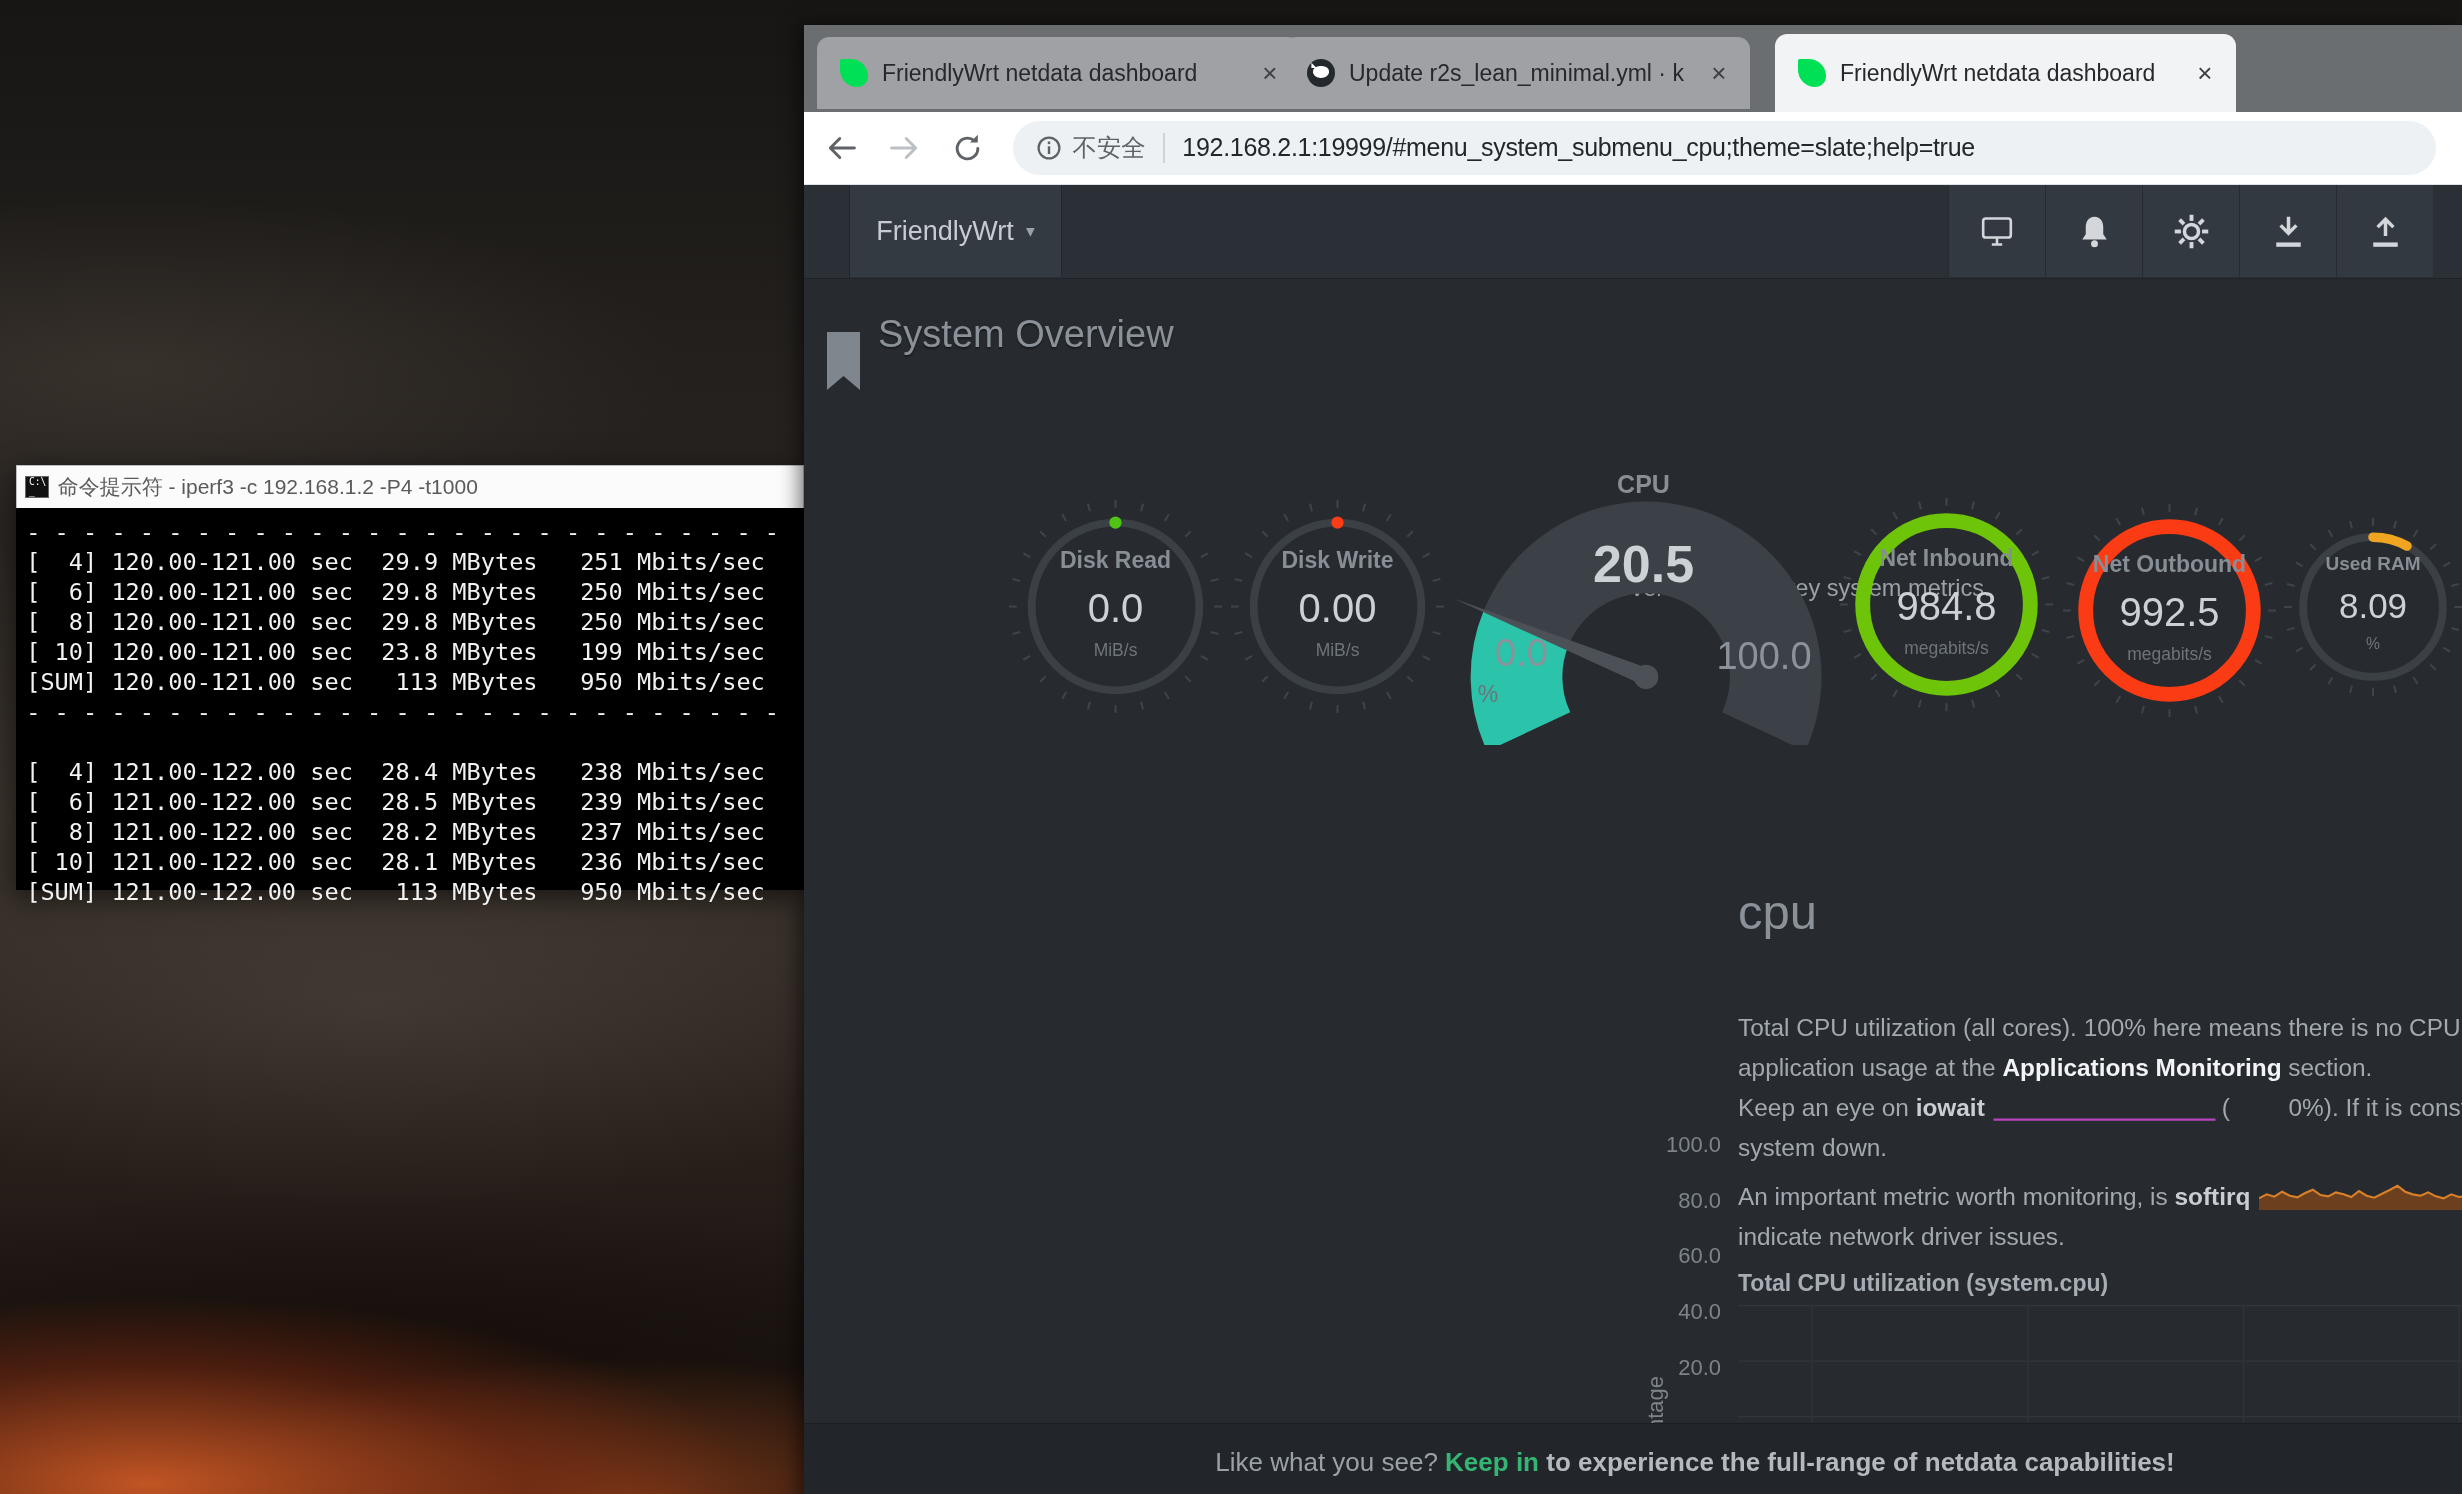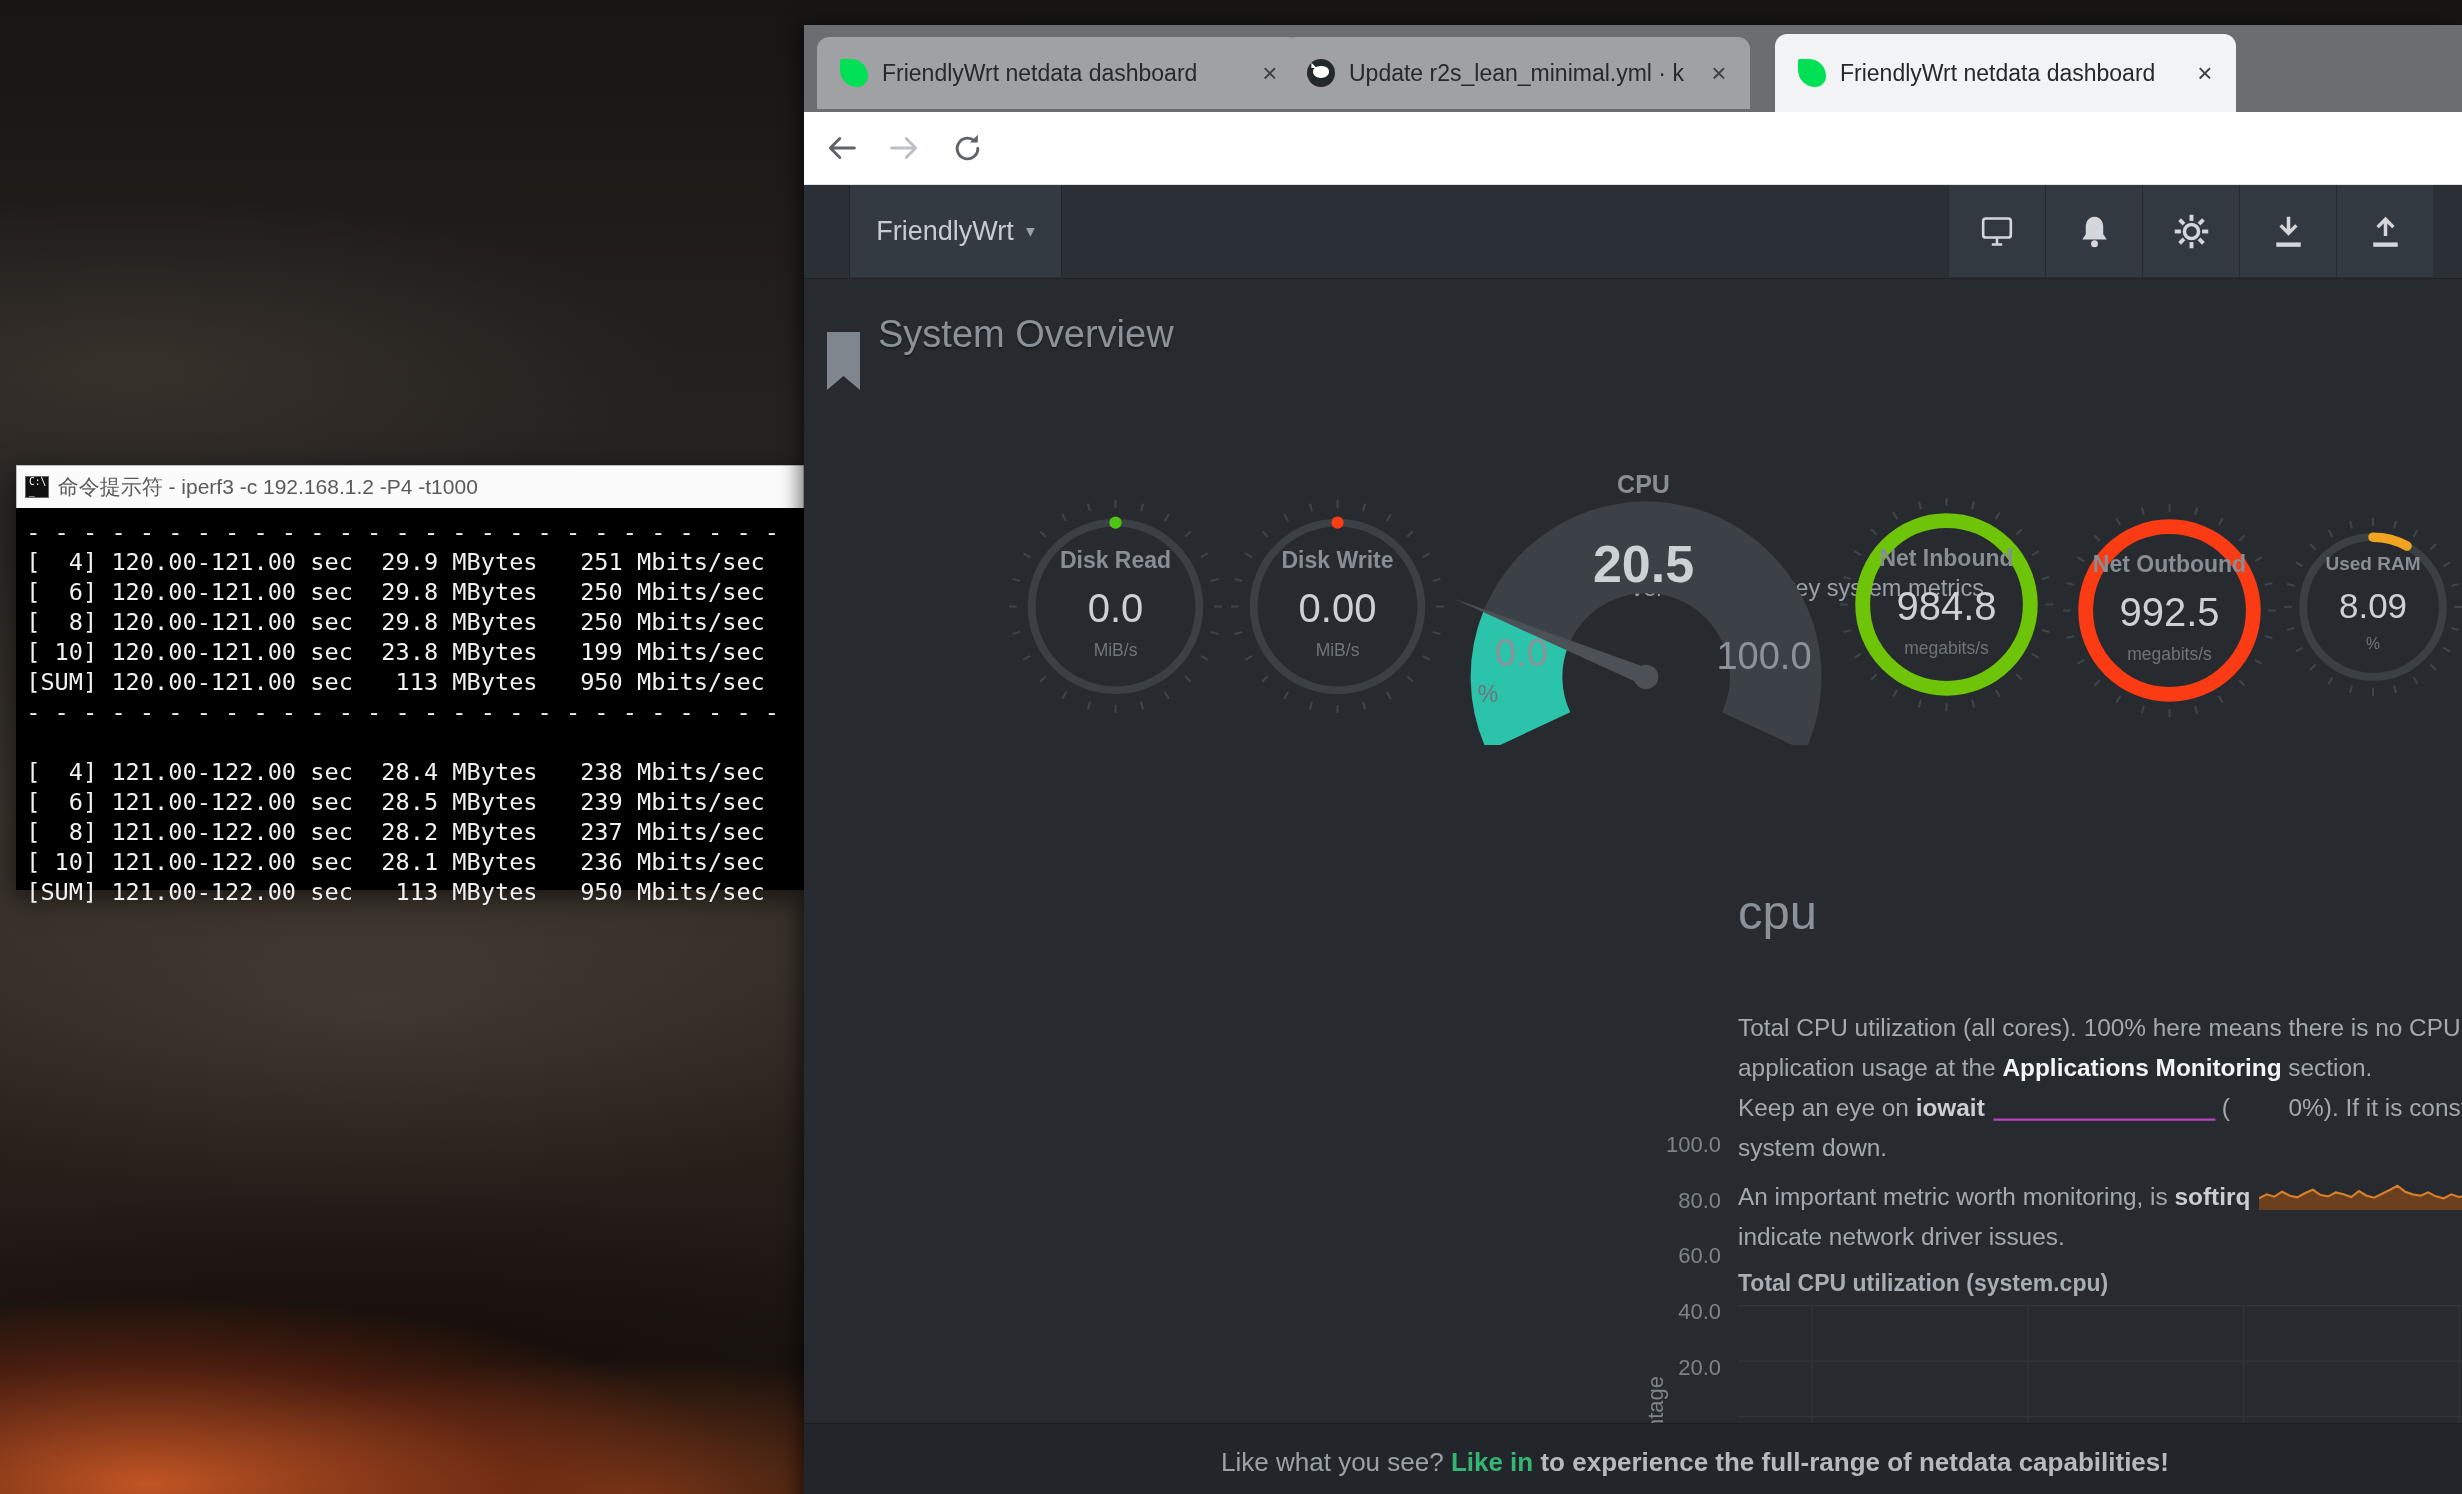--- a/index.html
+++ b/index.html
@@ -134,20 +134,32 @@
       <div class="navbtn" style="left:75px;">
         <svg width="31" height="30" viewBox="0 0 36 34">
             <path d="M3 17 H30 M20 6 L31 17 l-11 11" stroke="#bcc0c4" stroke-width="3.4" fill="none" stroke-linecap="round" stroke-linejoin="round"></path>
           </svg>
       </div>
       <div class="navbtn" style="left:138px;">
         <svg width="31" height="31" viewBox="0 0 36 36">
             <path d="M30 18 a12 12 0 1 1 -4.2-9.1" stroke="#5f6368" stroke-width="3.4" fill="none" stroke-linecap="round"></path>
             <path d="M30 2 v9 h-9 z" fill="#5f6368"></path>
           </svg>
+      </div>
+      <div id="omnibox">
+        <div id="security-chip">
+          <svg width="26" height="26" viewBox="0 0 30 30">
+              <circle cx="15" cy="15" r="12" stroke="#5f6368" stroke-width="2.6" fill="none"></circle>
+              <rect x="13.6" y="13" width="2.8" height="9" fill="#5f6368"></rect>
+              <rect x="13.6" y="7.5" width="2.8" height="3" fill="#5f6368"></rect>
+            </svg>
+          <span id="security-text">不安全</span>
+        </div>
+        <div id="omni-sep"></div>
+        <span id="url-text">192.168.2.1:19999/#menu_system_submenu_cpu;theme=slate;help=true</span>
       </div>
     </div>
 
     <div id="page">
       <div id="navbar">
         <div id="host-btn">
           <span id="host-label">FriendlyWrt</span>
           <span id="host-caret">▾</span>
         </div>
         <div class="nav-icon-chip" style="left:1144px;">
@@ -385,19 +397,19 @@
             <line x1="1567" y1="0" x2="1567" y2="318" stroke="#2e3439" stroke-width="1.6"></line>
             <path d="M0,308.46L28.338983050847457,276.65999999999997L56.67796610169491,292.56L85.01694915254237,273.48L113.35593220338983,298.92L141.6949152542373,279.84000000000003L170.03389830508473,302.1L198.3728813559322,273.48L226.71186440677965,292.56L255.0508474576271,279.84000000000003L283.3898305084746,267.12L311.728813559322,292.56L340.06779661016947,279.84000000000003L368.4067796610169,279.84000000000003L396.7457627118644,286.2L425.08474576271186,267.12L453.4237288135593,279.84000000000003L481.76271186440675,257.58L510.1016949152542,276.65999999999997L538.4406779661017,267.12L566.7796610169491,286.2L595.1186440677966,273.48L623.457627118644,286.2L651.7966101694915,267.12L680.1355932203389,279.84000000000003L708.4745762711864,270.3L736.8135593220338,283.02L765.1525423728814,273.48L793.4915254237288,289.38L821.8305084745763,276.65999999999997L850.1694915254237,286.2L878.5084745762712,279.84000000000003L906.8474576271186,292.56L935.1864406779661,305.28L963.5254237288135,292.56L991.864406779661,295.74L1020.2033898305084,308.46L1048.542372881356,314.82L1076.8813559322034,314.82L1105.2203389830509,314.82L1133.5593220338983,314.82L1161.8983050847457,314.82L1190.2372881355932,314.82L1218.5762711864406,314.82L1246.915254237288,314.82L1275.2542372881355,314.82L1303.593220338983,314.82L1331.9322033898304,311.64L1360.2711864406779,314.82L1388.6101694915253,314.82L1416.9491525423728,314.82L1445.2881355932202,314.82L1473.6271186440677,308.46L1501.966101694915,314.82L1530.3050847457628,314.82L1558.6440677966102,314.82L1586.9830508474577,314.82L1615.322033898305,314.82L1643.6610169491526,314.82L1672,311.64L1672,318L1643.6610169491526,318L1615.322033898305,318L1586.9830508474577,318L1558.6440677966102,318L1530.3050847457628,318L1501.966101694915,318L1473.6271186440677,318L1445.2881355932202,318L1416.9491525423728,318L1388.6101694915253,318L1360.2711864406779,318L1331.9322033898304,318L1303.593220338983,318L1275.2542372881355,318L1246.915254237288,318L1218.5762711864406,318L1190.2372881355932,318L1161.8983050847457,318L1133.5593220338983,318L1105.2203389830509,318L1076.8813559322034,318L1048.542372881356,318L1020.2033898305084,318L991.864406779661,318L963.5254237288135,318L935.1864406779661,318L906.8474576271186,318L878.5084745762712,318L850.1694915254237,318L821.8305084745763,318L793.4915254237288,318L765.1525423728814,318L736.8135593220338,318L708.4745762711864,318L680.1355932203389,318L651.7966101694915,318L623.457627118644,318L595.1186440677966,318L566.7796610169491,318L538.4406779661017,318L510.1016949152542,318L481.76271186440675,318L453.4237288135593,318L425.08474576271186,318L396.7457627118644,318L368.4067796610169,318L340.06779661016947,318L311.728813559322,318L283.3898305084746,318L255.0508474576271,318L226.71186440677965,318L198.3728813559322,318L170.03389830508473,318L141.6949152542373,318L113.35593220338983,318L85.01694915254237,318L56.67796610169491,318L28.338983050847457,318L0,318Z" fill="#B944C1"></path>
             <path d="M0,308.46L28.338983050847457,276.65999999999997L56.67796610169491,292.56L85.01694915254237,273.48L113.35593220338983,260.76L141.6949152542373,200.34L170.03389830508473,197.16L198.3728813559322,203.51999999999998L226.71186440677965,203.51999999999998L255.0508474576271,209.88L283.3898305084746,203.51999999999998L311.728813559322,209.88L340.06779661016947,209.88L368.4067796610169,197.16L396.7457627118644,286.2L425.08474576271186,267.12L453.4237288135593,279.84000000000003L481.76271186440675,257.58L510.1016949152542,276.65999999999997L538.4406779661017,267.12L566.7796610169491,286.2L595.1186440677966,273.48L623.457627118644,286.2L651.7966101694915,267.12L680.1355932203389,279.84000000000003L708.4745762711864,270.3L736.8135593220338,283.02L765.1525423728814,273.48L793.4915254237288,289.38L821.8305084745763,276.65999999999997L850.1694915254237,286.2L878.5084745762712,279.84000000000003L906.8474576271186,292.56L935.1864406779661,305.28L963.5254237288135,292.56L991.864406779661,295.74L1020.2033898305084,308.46L1048.542372881356,314.82L1076.8813559322034,314.82L1105.2203389830509,314.82L1133.5593220338983,314.82L1161.8983050847457,314.82L1190.2372881355932,314.82L1218.5762711864406,314.82L1246.915254237288,314.82L1275.2542372881355,314.82L1303.593220338983,314.82L1331.9322033898304,311.64L1360.2711864406779,314.82L1388.6101694915253,314.82L1416.9491525423728,314.82L1445.2881355932202,314.82L1473.6271186440677,295.74L1501.966101694915,314.82L1530.3050847457628,314.82L1558.6440677966102,314.82L1586.9830508474577,314.82L1615.322033898305,314.82L1643.6610169491526,314.82L1672,311.64L1672,311.64L1643.6610169491526,314.82L1615.322033898305,314.82L1586.9830508474577,314.82L1558.6440677966102,314.82L1530.3050847457628,314.82L1501.966101694915,314.82L1473.6271186440677,308.46L1445.2881355932202,314.82L1416.9491525423728,314.82L1388.6101694915253,314.82L1360.2711864406779,314.82L1331.9322033898304,311.64L1303.593220338983,314.82L1275.2542372881355,314.82L1246.915254237288,314.82L1218.5762711864406,314.82L1190.2372881355932,314.82L1161.8983050847457,314.82L1133.5593220338983,314.82L1105.2203389830509,314.82L1076.8813559322034,314.82L1048.542372881356,314.82L1020.2033898305084,308.46L991.864406779661,295.74L963.5254237288135,292.56L935.1864406779661,305.28L906.8474576271186,292.56L878.5084745762712,279.84000000000003L850.1694915254237,286.2L821.8305084745763,276.65999999999997L793.4915254237288,289.38L765.1525423728814,273.48L736.8135593220338,283.02L708.4745762711864,270.3L680.1355932203389,279.84000000000003L651.7966101694915,267.12L623.457627118644,286.2L595.1186440677966,273.48L566.7796610169491,286.2L538.4406779661017,267.12L510.1016949152542,276.65999999999997L481.76271186440675,257.58L453.4237288135593,279.84000000000003L425.08474576271186,267.12L396.7457627118644,286.2L368.4067796610169,279.84000000000003L340.06779661016947,279.84000000000003L311.728813559322,292.56L283.3898305084746,267.12L255.0508474576271,279.84000000000003L226.71186440677965,292.56L198.3728813559322,273.48L170.03389830508473,302.1L141.6949152542373,279.84000000000003L113.35593220338983,298.92L85.01694915254237,273.48L56.67796610169491,292.56L28.338983050847457,276.65999999999997L0,308.46Z" fill="#D88E22"></path>
             <path d="M0,305.28L28.338983050847457,270.3L56.67796610169491,289.38L85.01694915254237,267.12L113.35593220338983,251.22L141.6949152542373,187.62L170.03389830508473,187.62L198.3728813559322,193.98000000000002L226.71186440677965,193.98000000000002L255.0508474576271,200.34L283.3898305084746,193.98000000000002L311.728813559322,200.34L340.06779661016947,200.34L368.4067796610169,184.44L396.7457627118644,279.84000000000003L425.08474576271186,263.94L453.4237288135593,273.48L481.76271186440675,254.4L510.1016949152542,270.3L538.4406779661017,263.94L566.7796610169491,279.84000000000003L595.1186440677966,267.12L623.457627118644,279.84000000000003L651.7966101694915,260.76L680.1355932203389,273.48L708.4745762711864,263.94L736.8135593220338,276.65999999999997L765.1525423728814,267.12L793.4915254237288,286.2L821.8305084745763,273.48L850.1694915254237,283.02L878.5084745762712,273.48L906.8474576271186,273.48L935.1864406779661,279.84000000000003L963.5254237288135,286.2L991.864406779661,292.56L1020.2033898305084,305.28L1048.542372881356,308.46L1076.8813559322034,308.46L1105.2203389830509,308.46L1133.5593220338983,308.46L1161.8983050847457,308.46L1190.2372881355932,308.46L1218.5762711864406,308.46L1246.915254237288,308.46L1275.2542372881355,308.46L1303.593220338983,308.46L1331.9322033898304,305.28L1360.2711864406779,308.46L1388.6101694915253,308.46L1416.9491525423728,308.46L1445.2881355932202,308.46L1473.6271186440677,283.02L1501.966101694915,308.46L1530.3050847457628,308.46L1558.6440677966102,308.46L1586.9830508474577,308.46L1615.322033898305,308.46L1643.6610169491526,305.28L1672,292.56L1672,311.64L1643.6610169491526,314.82L1615.322033898305,314.82L1586.9830508474577,314.82L1558.6440677966102,314.82L1530.3050847457628,314.82L1501.966101694915,314.82L1473.6271186440677,295.74L1445.2881355932202,314.82L1416.9491525423728,314.82L1388.6101694915253,314.82L1360.2711864406779,314.82L1331.9322033898304,311.64L1303.593220338983,314.82L1275.2542372881355,314.82L1246.915254237288,314.82L1218.5762711864406,314.82L1190.2372881355932,314.82L1161.8983050847457,314.82L1133.5593220338983,314.82L1105.2203389830509,314.82L1076.8813559322034,314.82L1048.542372881356,314.82L1020.2033898305084,308.46L991.864406779661,295.74L963.5254237288135,292.56L935.1864406779661,305.28L906.8474576271186,292.56L878.5084745762712,279.84000000000003L850.1694915254237,286.2L821.8305084745763,276.65999999999997L793.4915254237288,289.38L765.1525423728814,273.48L736.8135593220338,283.02L708.4745762711864,270.3L680.1355932203389,279.84000000000003L651.7966101694915,267.12L623.457627118644,286.2L595.1186440677966,273.48L566.7796610169491,286.2L538.4406779661017,267.12L510.1016949152542,276.65999999999997L481.76271186440675,257.58L453.4237288135593,279.84000000000003L425.08474576271186,267.12L396.7457627118644,286.2L368.4067796610169,197.16L340.06779661016947,209.88L311.728813559322,209.88L283.3898305084746,203.51999999999998L255.0508474576271,209.88L226.71186440677965,203.51999999999998L198.3728813559322,203.51999999999998L170.03389830508473,197.16L141.6949152542373,200.34L113.35593220338983,260.76L85.01694915254237,273.48L56.67796610169491,292.56L28.338983050847457,276.65999999999997L0,308.46Z" fill="#4D53C6"></path>
             <path d="M0,302.1L28.338983050847457,260.76L56.67796610169491,286.2L85.01694915254237,260.76L113.35593220338983,248.04000000000002L141.6949152542373,184.44L170.03389830508473,184.44L198.3728813559322,190.8L226.71186440677965,190.8L255.0508474576271,197.16L283.3898305084746,190.8L311.728813559322,197.16L340.06779661016947,197.16L368.4067796610169,178.08L396.7457627118644,276.65999999999997L425.08474576271186,260.76L453.4237288135593,267.12L481.76271186440675,251.22L510.1016949152542,263.94L538.4406779661017,260.76L566.7796610169491,276.65999999999997L595.1186440677966,267.12L623.457627118644,279.84000000000003L651.7966101694915,260.76L680.1355932203389,273.48L708.4745762711864,263.94L736.8135593220338,276.65999999999997L765.1525423728814,267.12L793.4915254237288,286.2L821.8305084745763,270.3L850.1694915254237,279.84000000000003L878.5084745762712,267.12L906.8474576271186,248.04000000000002L935.1864406779661,248.04000000000002L963.5254237288135,279.84000000000003L991.864406779661,289.38L1020.2033898305084,305.28L1048.542372881356,305.28L1076.8813559322034,305.28L1105.2203389830509,305.28L1133.5593220338983,305.28L1161.8983050847457,305.28L1190.2372881355932,305.28L1218.5762711864406,305.28L1246.915254237288,305.28L1275.2542372881355,305.28L1303.593220338983,305.28L1331.9322033898304,302.1L1360.2711864406779,305.28L1388.6101694915253,305.28L1416.9491525423728,305.28L1445.2881355932202,305.28L1473.6271186440677,276.65999999999997L1501.966101694915,305.28L1530.3050847457628,305.28L1558.6440677966102,305.28L1586.9830508474577,305.28L1615.322033898305,305.28L1643.6610169491526,286.2L1672,254.4L1672,292.56L1643.6610169491526,305.28L1615.322033898305,308.46L1586.9830508474577,308.46L1558.6440677966102,308.46L1530.3050847457628,308.46L1501.966101694915,308.46L1473.6271186440677,283.02L1445.2881355932202,308.46L1416.9491525423728,308.46L1388.6101694915253,308.46L1360.2711864406779,308.46L1331.9322033898304,305.28L1303.593220338983,308.46L1275.2542372881355,308.46L1246.915254237288,308.46L1218.5762711864406,308.46L1190.2372881355932,308.46L1161.8983050847457,308.46L1133.5593220338983,308.46L1105.2203389830509,308.46L1076.8813559322034,308.46L1048.542372881356,308.46L1020.2033898305084,305.28L991.864406779661,292.56L963.5254237288135,286.2L935.1864406779661,279.84000000000003L906.8474576271186,273.48L878.5084745762712,273.48L850.1694915254237,283.02L821.8305084745763,273.48L793.4915254237288,286.2L765.1525423728814,267.12L736.8135593220338,276.65999999999997L708.4745762711864,263.94L680.1355932203389,273.48L651.7966101694915,260.76L623.457627118644,279.84000000000003L595.1186440677966,267.12L566.7796610169491,279.84000000000003L538.4406779661017,263.94L510.1016949152542,270.3L481.76271186440675,254.4L453.4237288135593,273.48L425.08474576271186,263.94L396.7457627118644,279.84000000000003L368.4067796610169,184.44L340.06779661016947,200.34L311.728813559322,200.34L283.3898305084746,193.98000000000002L255.0508474576271,200.34L226.71186440677965,193.98000000000002L198.3728813559322,193.98000000000002L170.03389830508473,187.62L141.6949152542373,187.62L113.35593220338983,251.22L85.01694915254237,267.12L56.67796610169491,289.38L28.338983050847457,270.3L0,305.28Z" fill="#C6C619"></path>
             <path d="M0,302.1L28.338983050847457,260.76L56.67796610169491,286.2L85.01694915254237,260.76L113.35593220338983,248.04000000000002L141.6949152542373,184.44L170.03389830508473,184.44L198.3728813559322,190.8L226.71186440677965,190.8L255.0508474576271,197.16L283.3898305084746,190.8L311.728813559322,197.16L340.06779661016947,197.16L368.4067796610169,178.08L396.7457627118644,276.65999999999997L425.08474576271186,260.76L453.4237288135593,267.12L481.76271186440675,251.22L510.1016949152542,263.94L538.4406779661017,260.76L566.7796610169491,276.65999999999997L595.1186440677966,209.88L623.457627118644,200.34L651.7966101694915,178.08L680.1355932203389,178.08L708.4745762711864,187.62L736.8135593220338,206.7L765.1525423728814,184.44L793.4915254237288,286.2L821.8305084745763,270.3L850.1694915254237,279.84000000000003L878.5084745762712,267.12L906.8474576271186,248.04000000000002L935.1864406779661,248.04000000000002L963.5254237288135,279.84000000000003L991.864406779661,289.38L1020.2033898305084,273.48L1048.542372881356,241.68L1076.8813559322034,251.22L1105.2203389830509,238.5L1133.5593220338983,248.04000000000002L1161.8983050847457,235.32L1190.2372881355932,244.86L1218.5762711864406,235.32L1246.915254237288,248.04000000000002L1275.2542372881355,238.5L1303.593220338983,244.86L1331.9322033898304,244.86L1360.2711864406779,241.68L1388.6101694915253,248.04000000000002L1416.9491525423728,244.86L1445.2881355932202,238.5L1473.6271186440677,216.24L1501.966101694915,238.5L1530.3050847457628,232.14L1558.6440677966102,244.86L1586.9830508474577,238.5L1615.322033898305,248.04000000000002L1643.6610169491526,248.04000000000002L1672,235.32L1672,254.4L1643.6610169491526,286.2L1615.322033898305,305.28L1586.9830508474577,305.28L1558.6440677966102,305.28L1530.3050847457628,305.28L1501.966101694915,305.28L1473.6271186440677,276.65999999999997L1445.2881355932202,305.28L1416.9491525423728,305.28L1388.6101694915253,305.28L1360.2711864406779,305.28L1331.9322033898304,302.1L1303.593220338983,305.28L1275.2542372881355,305.28L1246.915254237288,305.28L1218.5762711864406,305.28L1190.2372881355932,305.28L1161.8983050847457,305.28L1133.5593220338983,305.28L1105.2203389830509,305.28L1076.8813559322034,305.28L1048.542372881356,305.28L1020.2033898305084,305.28L991.864406779661,289.38L963.5254237288135,279.84000000000003L935.1864406779661,248.04000000000002L906.8474576271186,248.04000000000002L878.5084745762712,267.12L850.1694915254237,279.84000000000003L821.8305084745763,270.3L793.4915254237288,286.2L765.1525423728814,267.12L736.8135593220338,276.65999999999997L708.4745762711864,263.94L680.1355932203389,273.48L651.7966101694915,260.76L623.457627118644,279.84000000000003L595.1186440677966,267.12L566.7796610169491,276.65999999999997L538.4406779661017,260.76L510.1016949152542,263.94L481.76271186440675,251.22L453.4237288135593,267.12L425.08474576271186,260.76L396.7457627118644,276.65999999999997L368.4067796610169,178.08L340.06779661016947,197.16L311.728813559322,197.16L283.3898305084746,190.8L255.0508474576271,197.16L226.71186440677965,190.8L198.3728813559322,190.8L170.03389830508473,184.44L141.6949152542373,184.44L113.35593220338983,248.04000000000002L85.01694915254237,260.76L56.67796610169491,286.2L28.338983050847457,260.76L0,302.1Z" fill="#C0590E"></path>
           </svg></div>
 
       <div id="footer">
         <div id="footer-text">
-          <span>Like what you see? </span><span class="signin">Like in</span><span class="bold"> to experience the full-range of netdata capabilities!</span>
+          <span>Like what you see? </span><span class="signin">Keep in</span><span class="bold"> to experience the full-range of netdata capabilities!</span>
         </div>
       </div>
     </div>
   </div>
 </div>
 
 
 </body></html>

